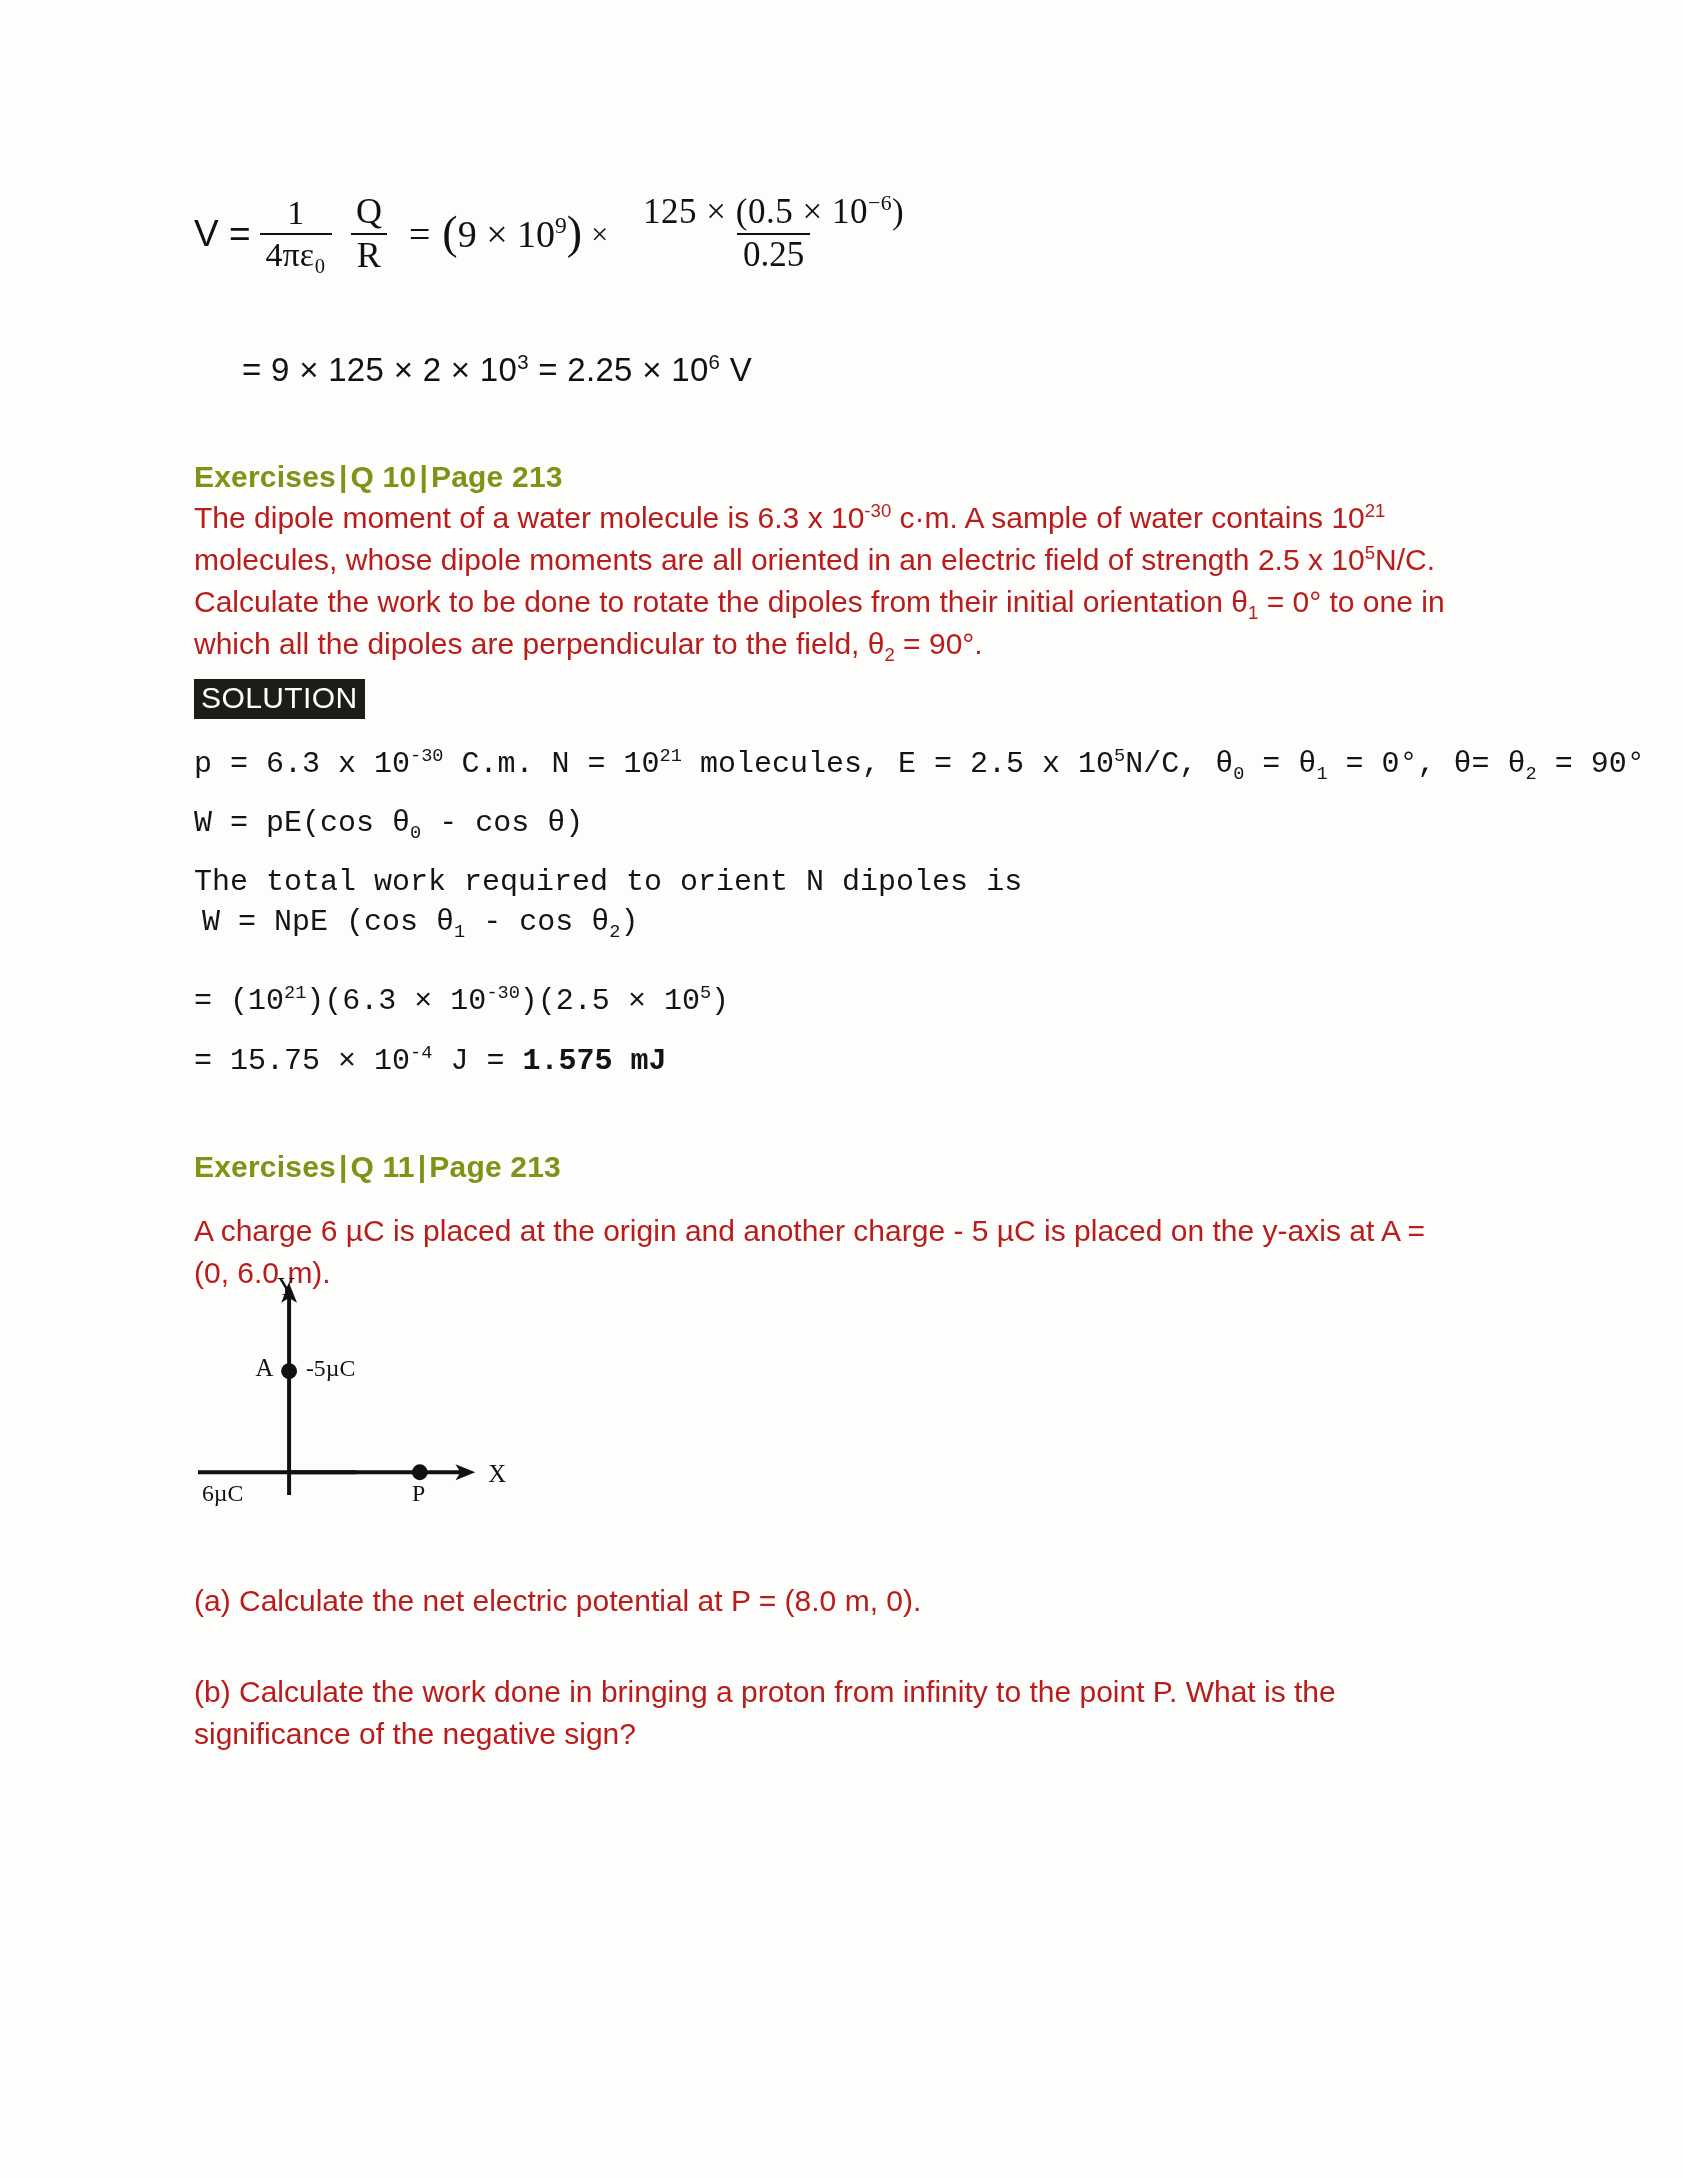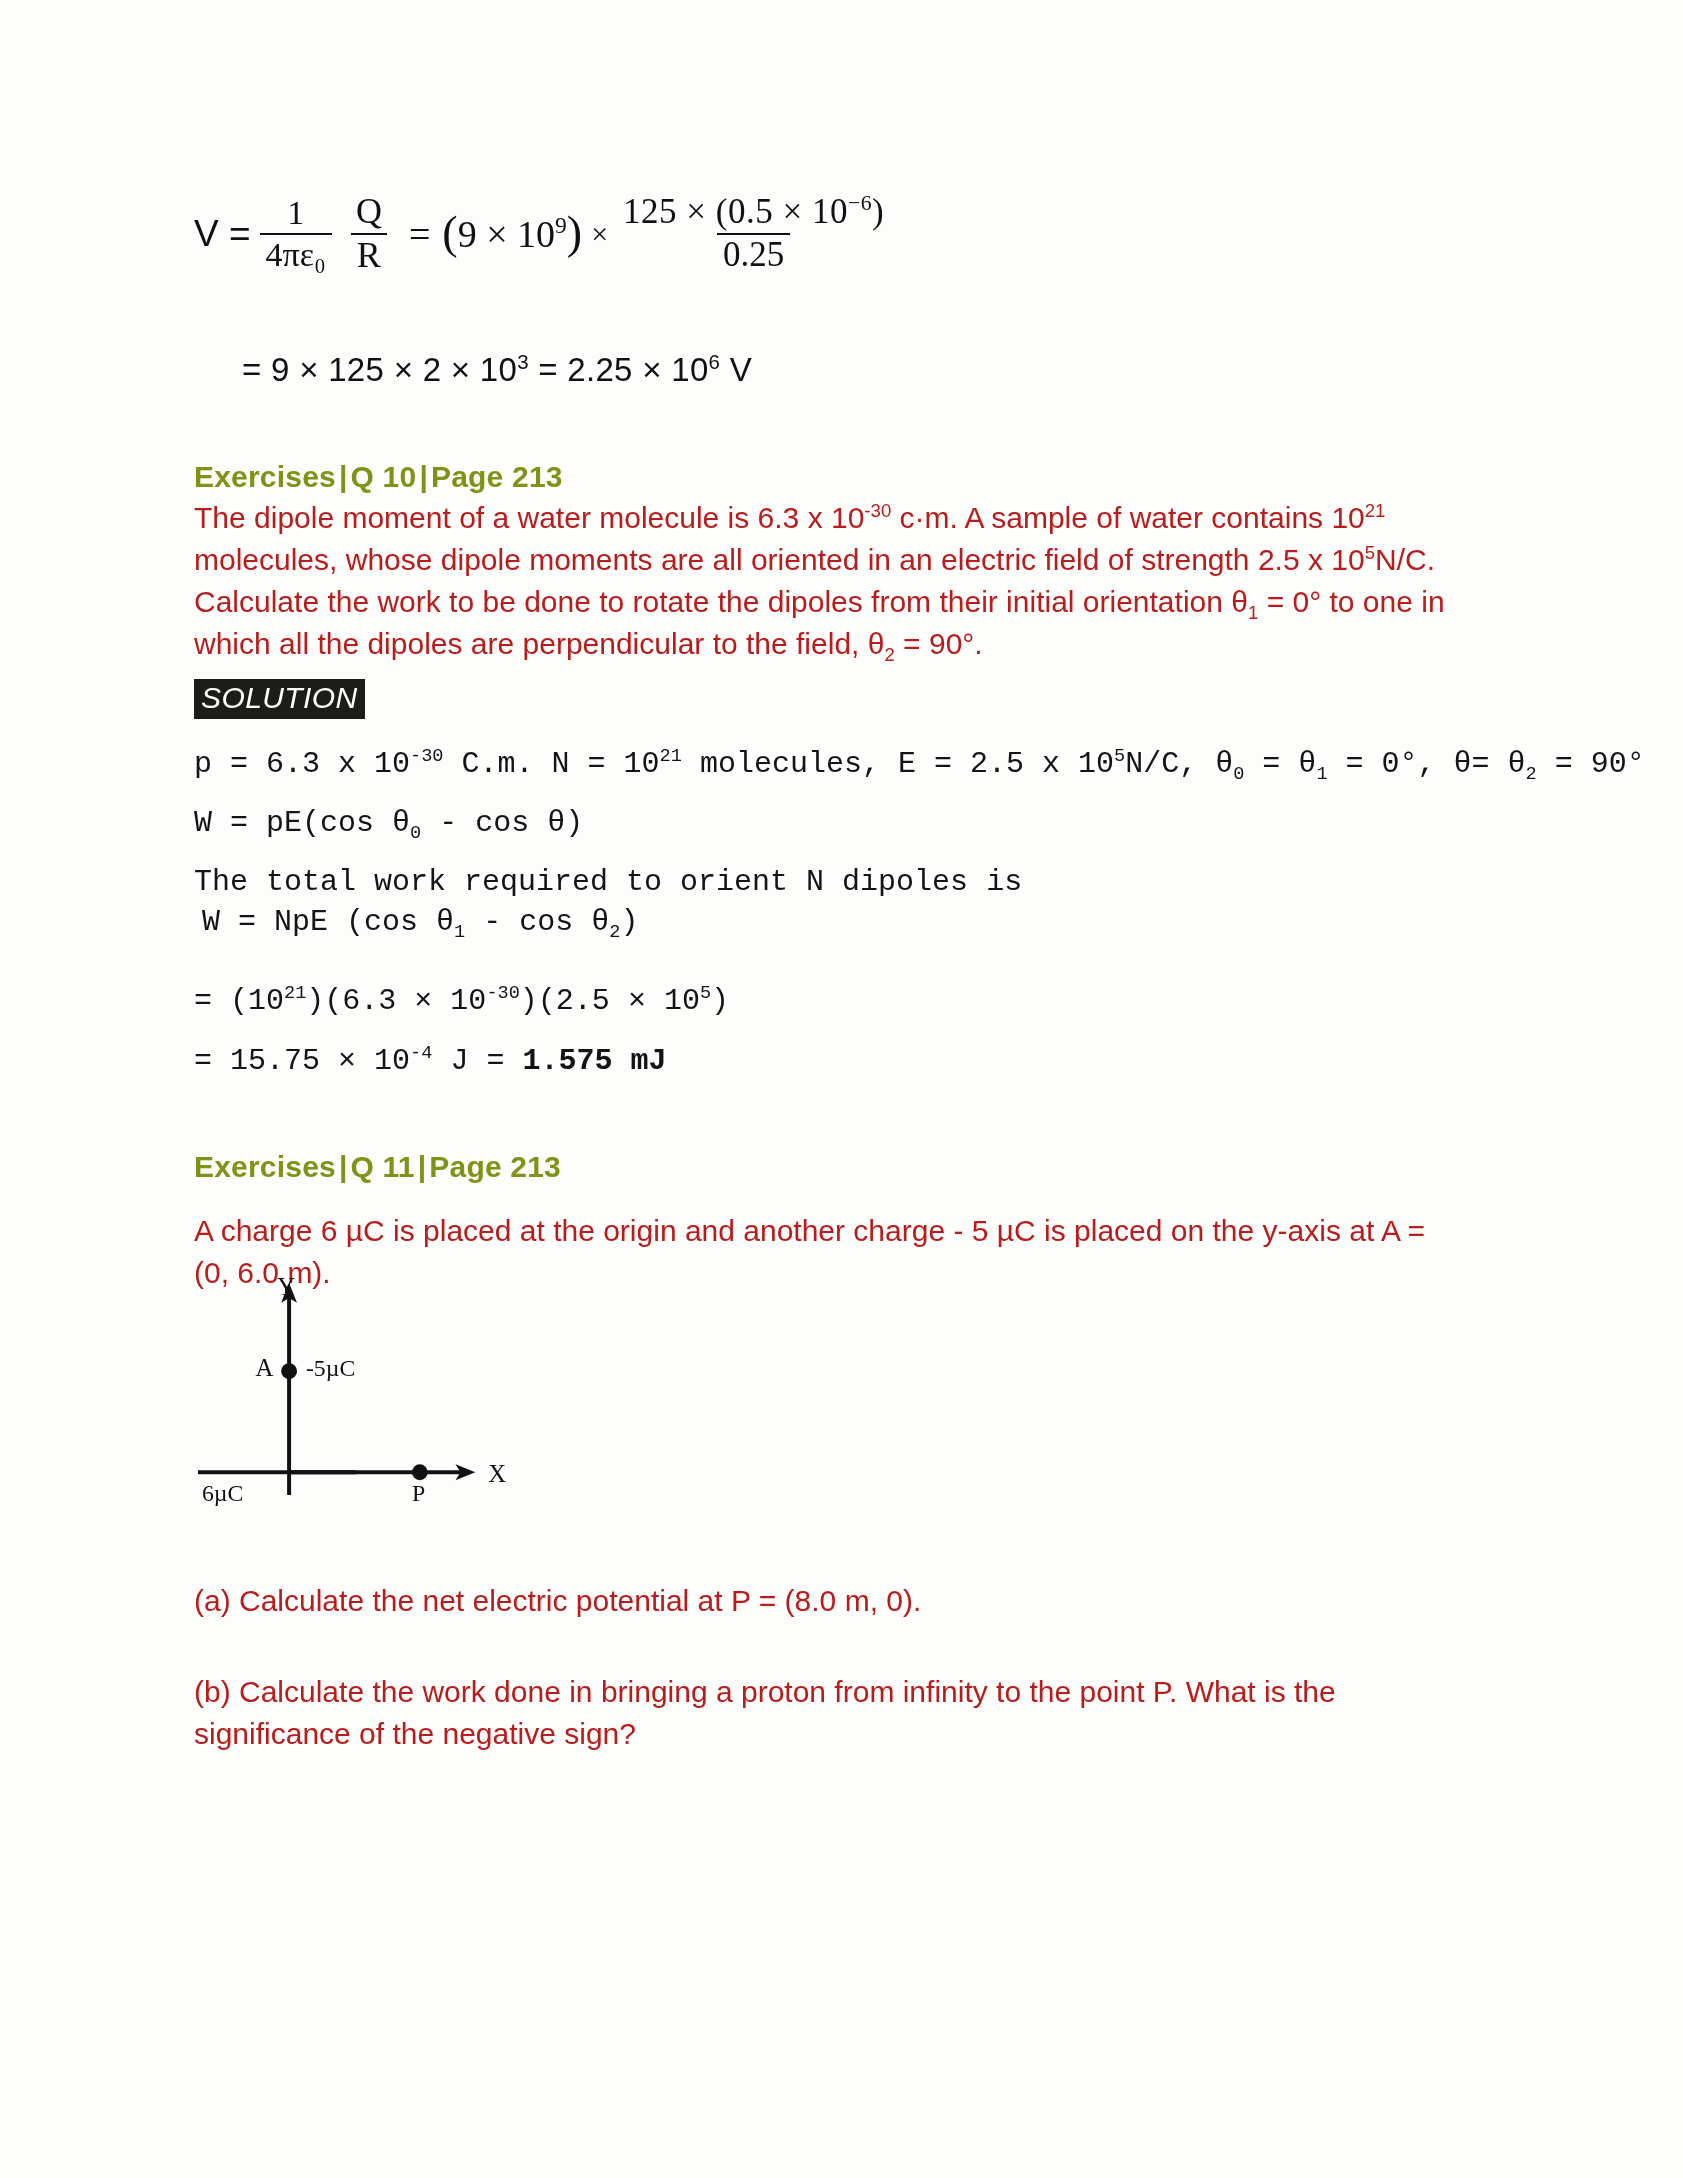--- a/index.html
+++ b/index.html
@@ -53,21 +53,21 @@
   .frac .num {
     padding: 0 6px 2px 6px;
     font-size: 34px;
   }
   .frac .den {
     padding: 2px 6px 0 6px;
     border-top: 2.5px solid #111;
     font-size: 34px;
   }
   .frac.big .num, .frac.big .den { font-size: 36px; }
-  .frac.wide { margin: 0 0; }
+  .frac.wide { margin: 0 20px; }
   .frac.wide .num { font-size: 35px; letter-spacing: 0.5px;}
   .frac.wide .den { font-size: 35px; }
   .paren-big {
     font-size: 46px;
     font-family: "Liberation Serif", serif;
     line-height: 0.8;
   }
   .times-glyph { margin: 0 9px; font-size: 30px; }
   sup.exp { font-size: 0.62em; vertical-align: super; line-height: 0; }
   sub.sb  { font-size: 0.62em; vertical-align: sub;   line-height: 0; }
@@ -111,21 +111,20 @@
   .para.narrow { width: 1257px; }
 
   
   .solution-badge {
     position: absolute;
     left: 0px;
     top: 679px;
     background: #1c1c18;
     color: #ffffff;
     font-family: "Liberation Sans", sans-serif;
-    font-style: italic;
     font-size: 30px;
     font-weight: 500;
     padding: 3px 7px 5px 7px;
     letter-spacing: 0.4px;
     display: inline-block;
     line-height: 1.05;
   }
 
   
   .sol-line {

